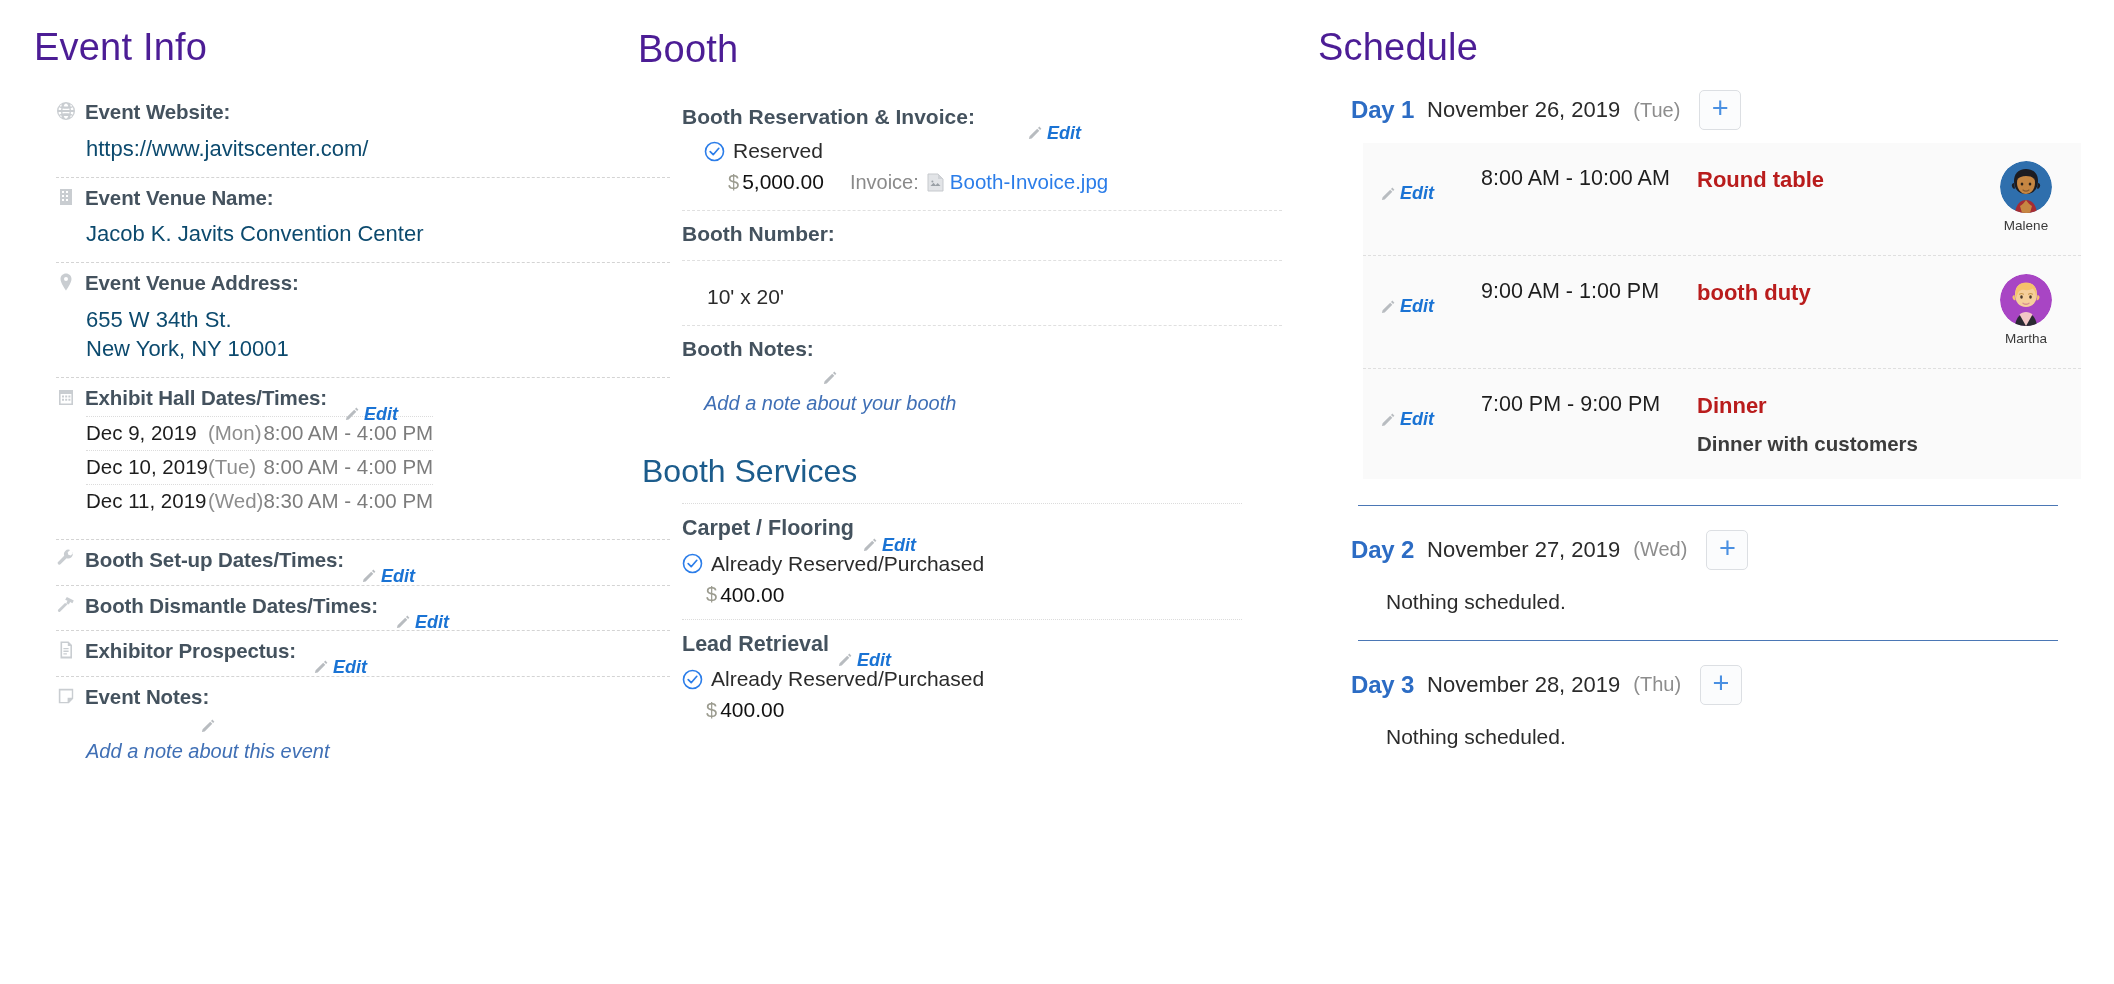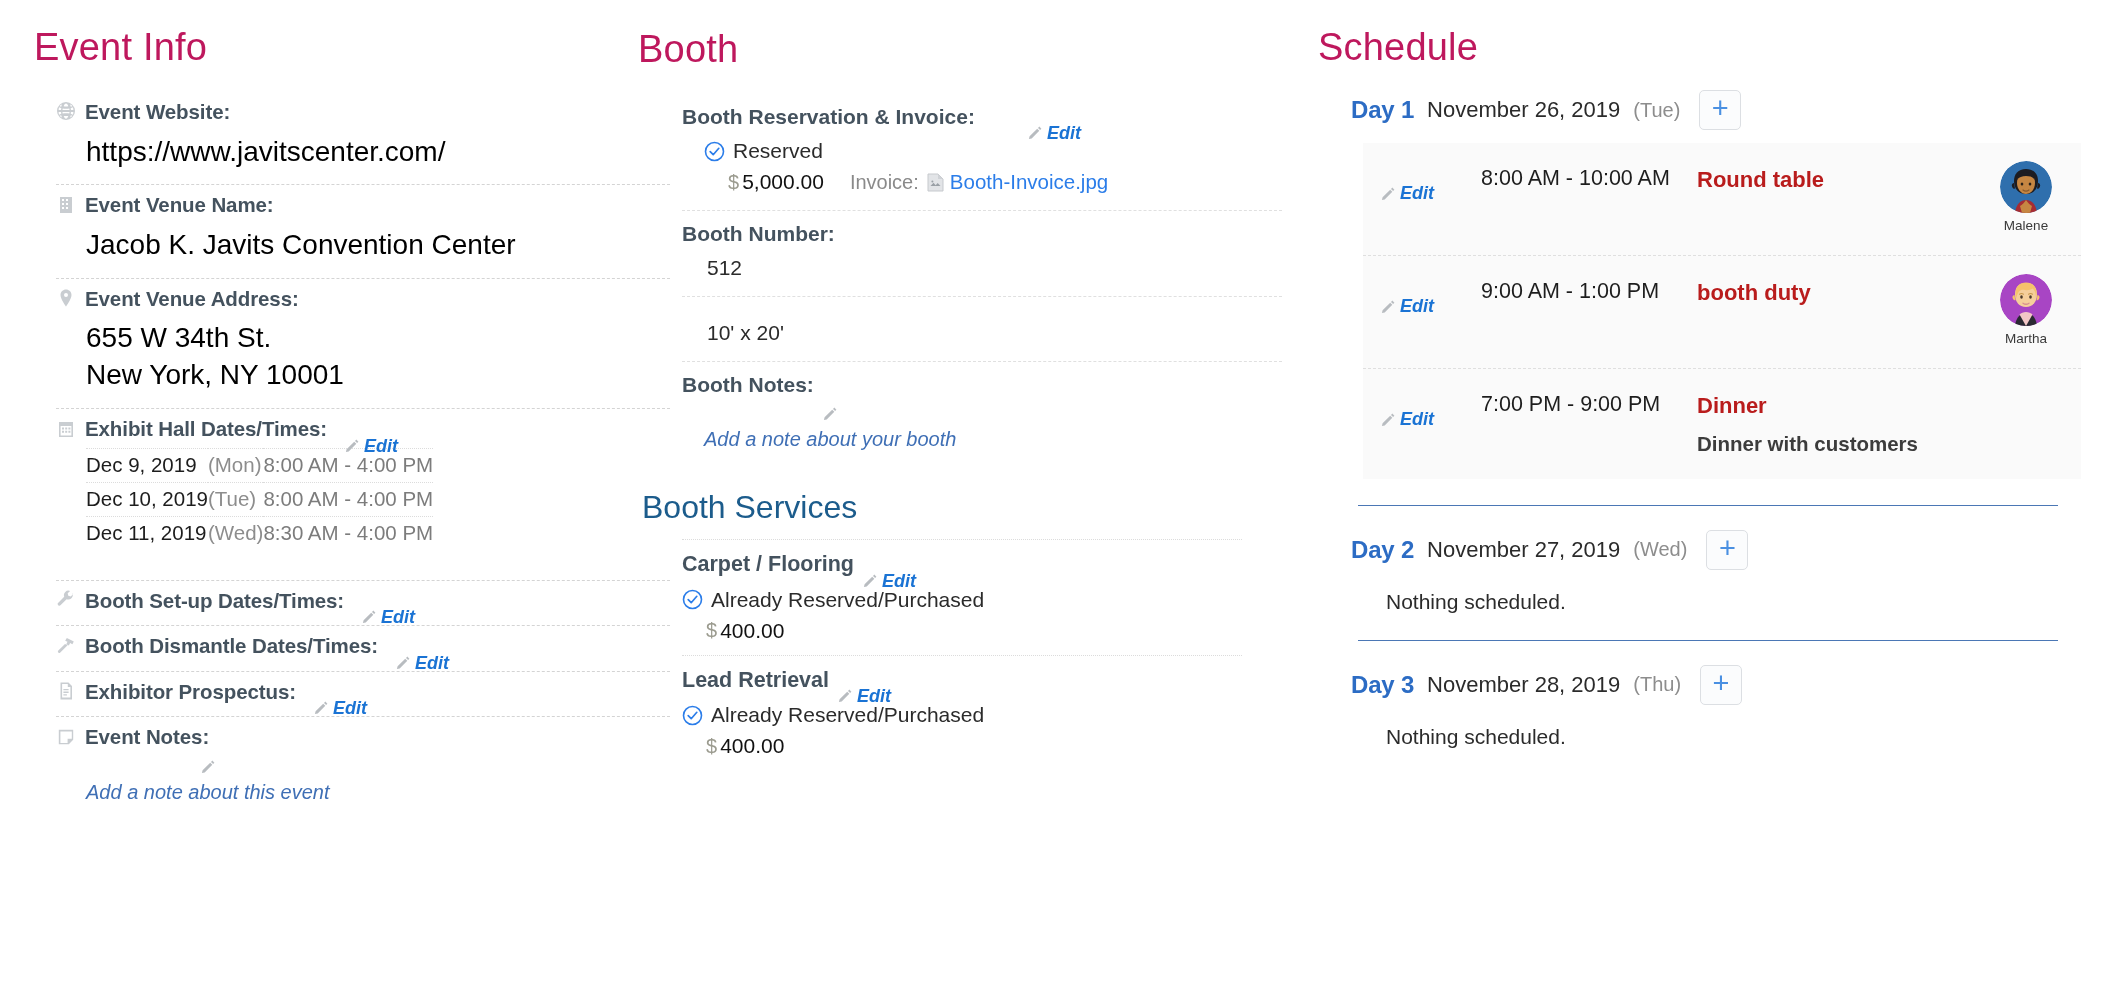--- a/index.html
+++ b/index.html
@@ -21,21 +21,21 @@
   
   .col { position: absolute; top: 0; }
   .col-event  { left: 34px;   width: 640px; }
   .col-booth  { left: 628px;  width: 660px; }
   .col-sched  { left: 1318px; width: 790px; }
 
   
   h1.section-title {
     font-size: 38px;
     font-weight: 400;
-    color: #be185d;
+    color: #4c1d95;
     margin: 0;
     padding: 0;
     line-height: 1;
     letter-spacing: 0.2px;
   }
   .col-event h1.section-title { margin: 28px 0 0 0; }
   .col-booth h1.section-title { margin: 30px 0 0 10px; }
   .col-sched h1.section-title { margin: 28px 0 0 0; }
 
   h2.sub-title {
@@ -71,22 +71,22 @@
     top: -1px;
   }
   .ic svg { display: block; width: 20px; height: 20px; fill: #c9cdd1; }
   .lbl {
     font-size: 20.5px;
     font-weight: 700;
     color: #44525e;
     letter-spacing: -0.1px;
   }
   .val {
-    font-size: 28px;
-    color: #000000;
+    font-size: 22px;
+    color: #0c4a6e;
     margin: 11px 0 0 30px;
     line-height: 1.32;
     font-weight: 400;
   }
   .val-line { display: block; }
 
   
   .edit-link {
     display: inline-flex;
     align-items: center;
@@ -112,21 +112,21 @@
     margin: 11px 0 0 30px;
     color: #3f6fb5;
     font-size: 20px;
     font-style: italic;
     cursor: pointer;
     flex-direction: column;
   }
 
   
   .date-table {
-    margin: 8px 0 16px 30px;
+    margin: 8px 0 7px 30px;
     border-collapse: collapse;
   }
   .date-table td {
     padding: 4px 0 5px 0;
     border-bottom: 1px dotted #dcdcdc;
     font-size: 20.5px;
     white-space: nowrap;
   }
   .date-table tr:first-child td { border-top: 1px dotted #dcdcdc; }
   .date-table tr:last-child td { border-bottom: none; }
@@ -523,21 +523,20 @@
             </span>
             <span>Booth-Invoice.jpg</span>
           </a>
         </div>
       </li>
 
       <li class="booth-row">
         <div class="booth-lbl">
             <span>Booth Number:</span>
           </div>
-        <div class="booth-val">512</div>
       </li>
 
       <li class="booth-row">
         <div class="booth-val">10' x 20'</div>
       </li>
 
       <li class="booth-row">
         <div class="booth-lbl">
             <span>Booth Notes:</span>
           </div>

